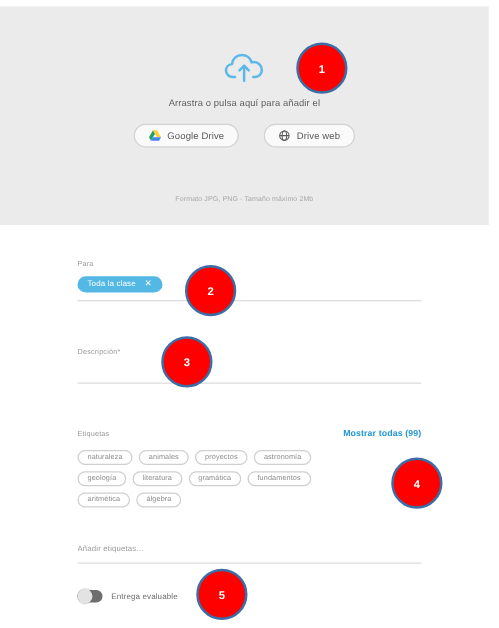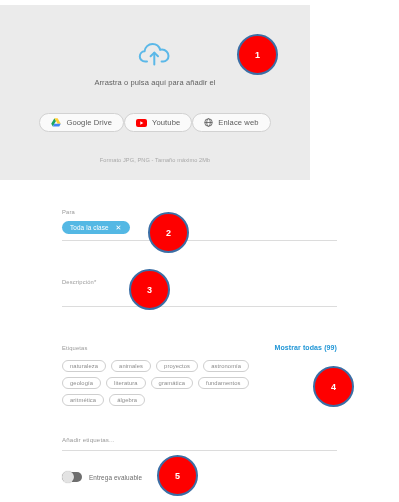--- a/index.html
+++ b/index.html
@@ -6,31 +6,31 @@
   html, body {
     width: 399px; height: 502px;
     background: #ffffff;
     font-family: "Liberation Sans", sans-serif;
     overflow: hidden;
   }
   #root { position: relative; width: 399px; height: 502px; background:#fff; }
 
   
   .dropzone {
-    position: absolute; left: 0; top: 5px; width: 310px; height: 175px;
+    position: absolute; left: 0; top: 5px; width: 391px; height: 175px;
     background: #ebebeb;
     display: flex; flex-direction: column; align-items: center;
   }
   .cloud-icon { margin-top: 36px; width: 34px; height: 26px; }
   .dz-text {
     margin-top: 9px; width: 210px; text-align: center;
     font-size: 7.5px; color: #5f5f5f; line-height: 1.75;
     letter-spacing: .1px;
   }
-  .dz-buttons { margin-top: 24px; display: flex; gap: 0; align-items: center; }
+  .dz-buttons { margin-top: 10px; display: flex; gap: 20px; align-items: center; }
   .src-btn {
     display: flex; align-items: center; gap: 5px;
     height: 19px; padding: 0 11px;
     border: 1px solid #d2d2d2; border-radius: 11px;
     background: #fafafa; color: #5a5a5a;
     font-size: 7.6px; letter-spacing: .1px; white-space: nowrap;
     cursor: pointer;
   }
   .src-btn .glyph { display: flex; align-items: center; }
   .dz-note {
@@ -148,39 +148,30 @@
         <span class="glyph">
           <svg width="10" height="9" viewBox="0 0 10 9">
             <path d="M3.4 0.2 L0.2 5.8 L1.8 8.5 L5 2.9 Z" fill="#1da462"></path>
             <path d="M6.6 0.2 H3.4 L6.6 5.8 H9.8 Z" fill="#ffcf33"></path>
             <path d="M1.8 8.5 H8.2 L9.8 5.8 H3.4 Z" fill="#4285f4"></path>
           </svg>
         </span>
         <span>Google Drive</span>
       </div>
 
-      <div class="src-btn">
-        <span class="glyph">
-          <svg width="11" height="8" viewBox="0 0 11 8">
-            <rect x="0" y="0" width="11" height="8" rx="2" fill="#ff0000"></rect>
-            <path d="M4.3 2.3 L7.3 4 L4.3 5.7 Z" fill="#ffffff"></path>
-          </svg>
-        </span>
-        <span>Youtube</span>
-      </div>
 
       <div class="src-btn">
         <span class="glyph">
           <svg width="9" height="9" viewBox="0 0 10 10">
             <circle cx="5" cy="5" r="4.2" fill="none" stroke="#5a5a5a" stroke-width="0.9"></circle>
             <ellipse cx="5" cy="5" rx="2" ry="4.2" fill="none" stroke="#5a5a5a" stroke-width="0.9"></ellipse>
             <path d="M0.9 5 H9.1" stroke="#5a5a5a" stroke-width="0.9"></path>
           </svg>
         </span>
-        <span>Enlace web</span>
+        <span>Drive web</span>
       </div>
 
     </div>
 
     <div class="dz-note">Formato JPG, PNG - Tamaño máximo 2Mb</div>
   </div>
 
   <div class="form">
 
     <div class="field f-para">

